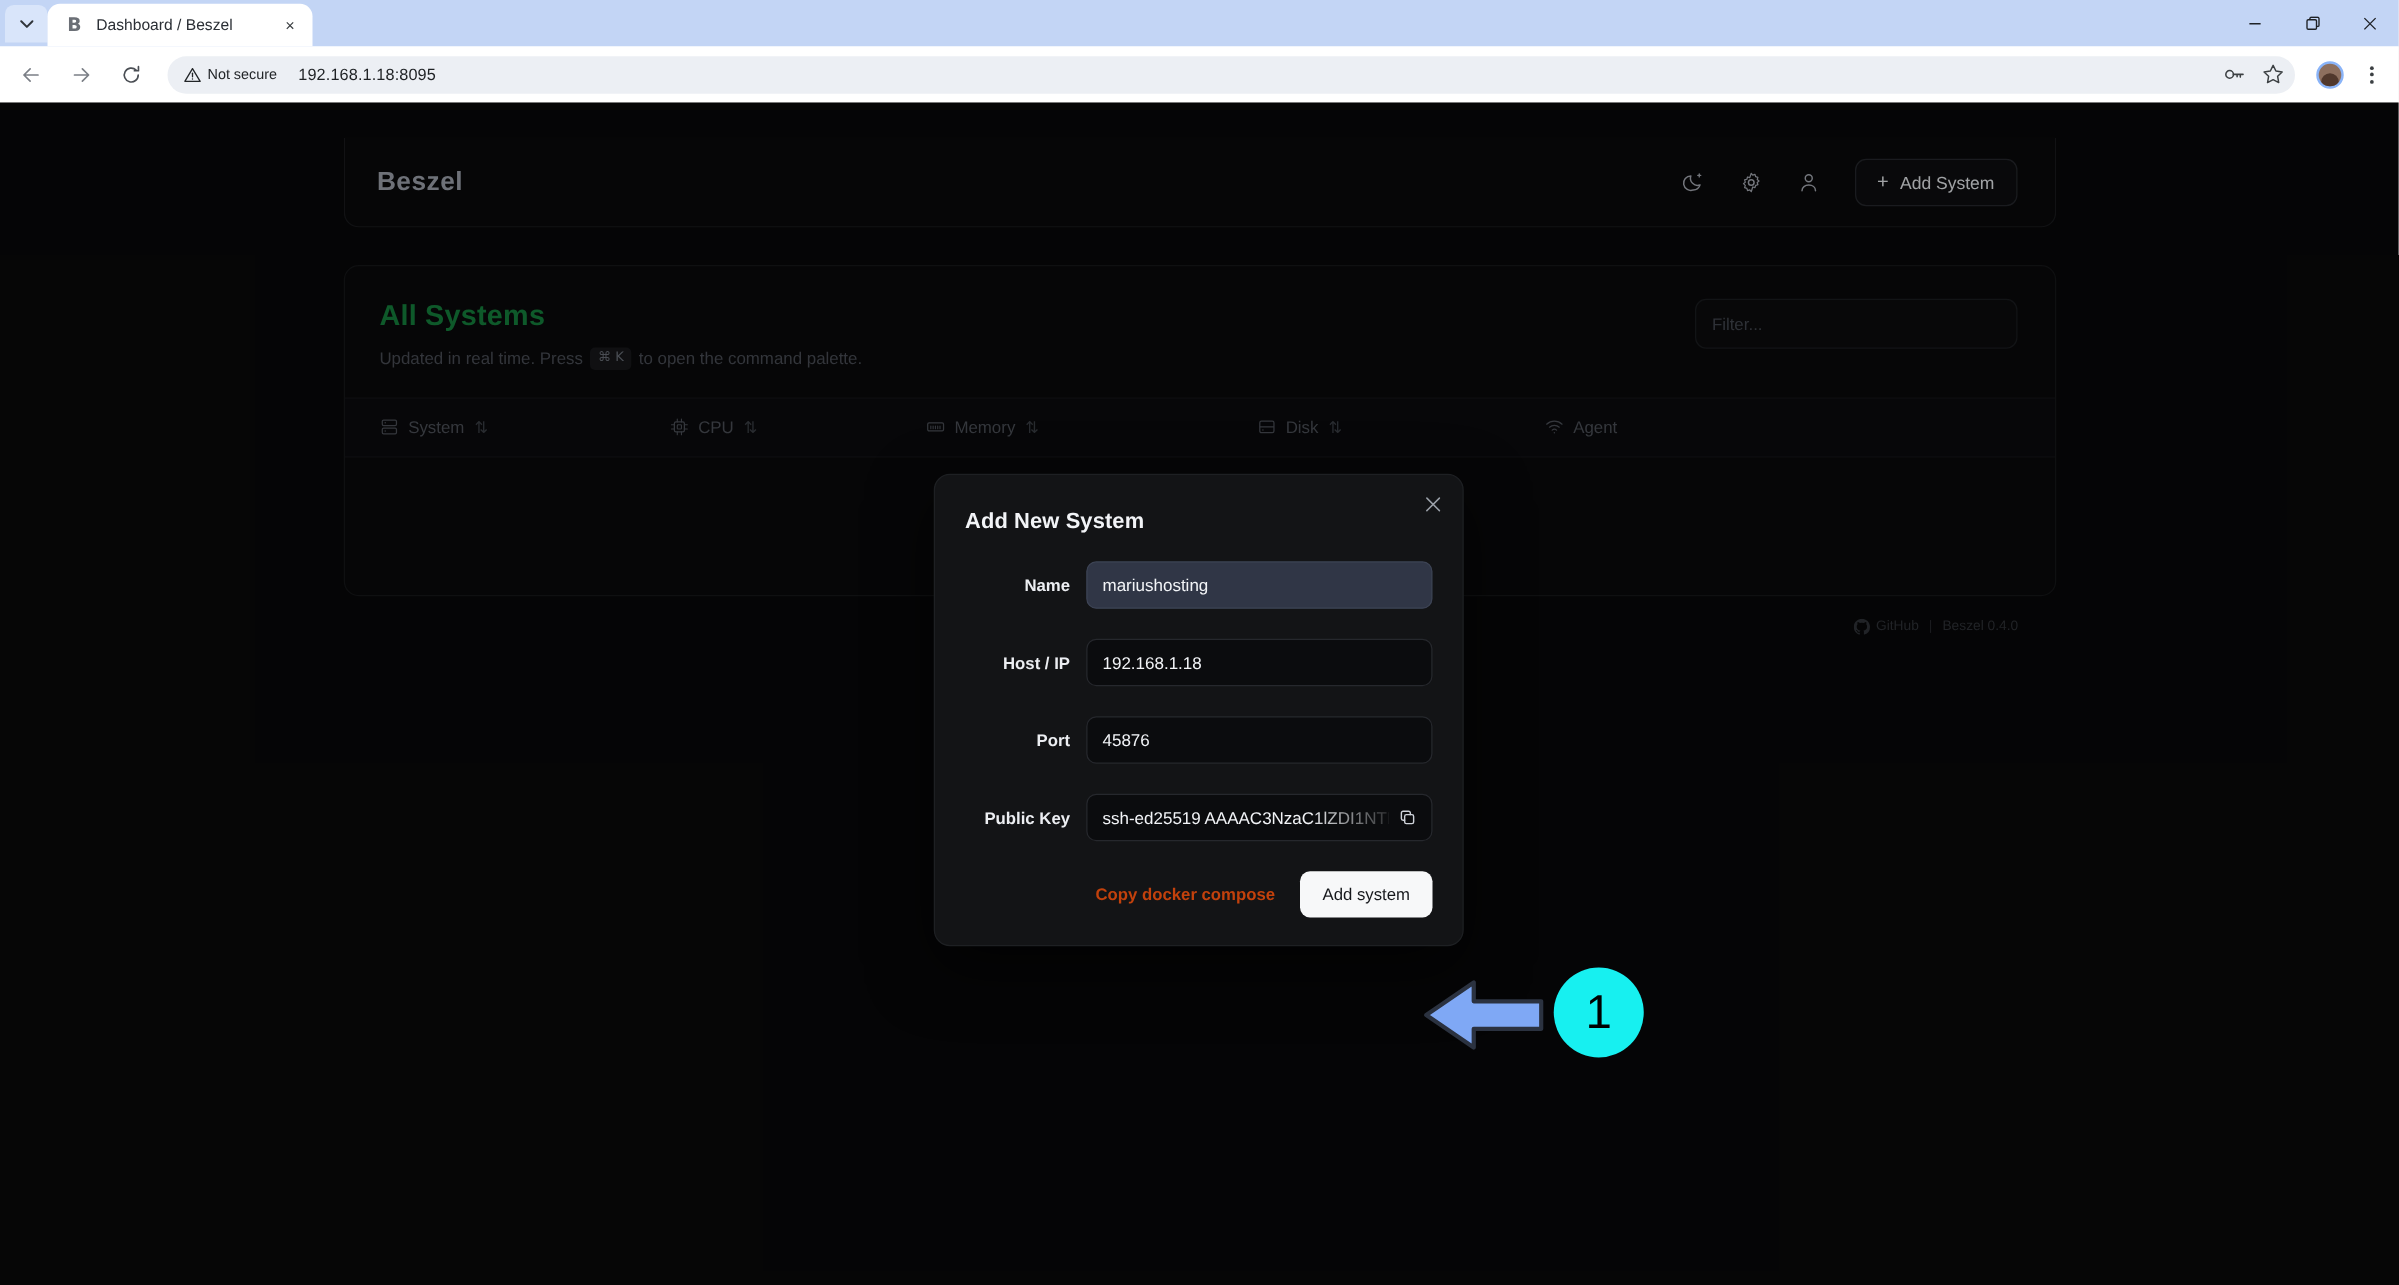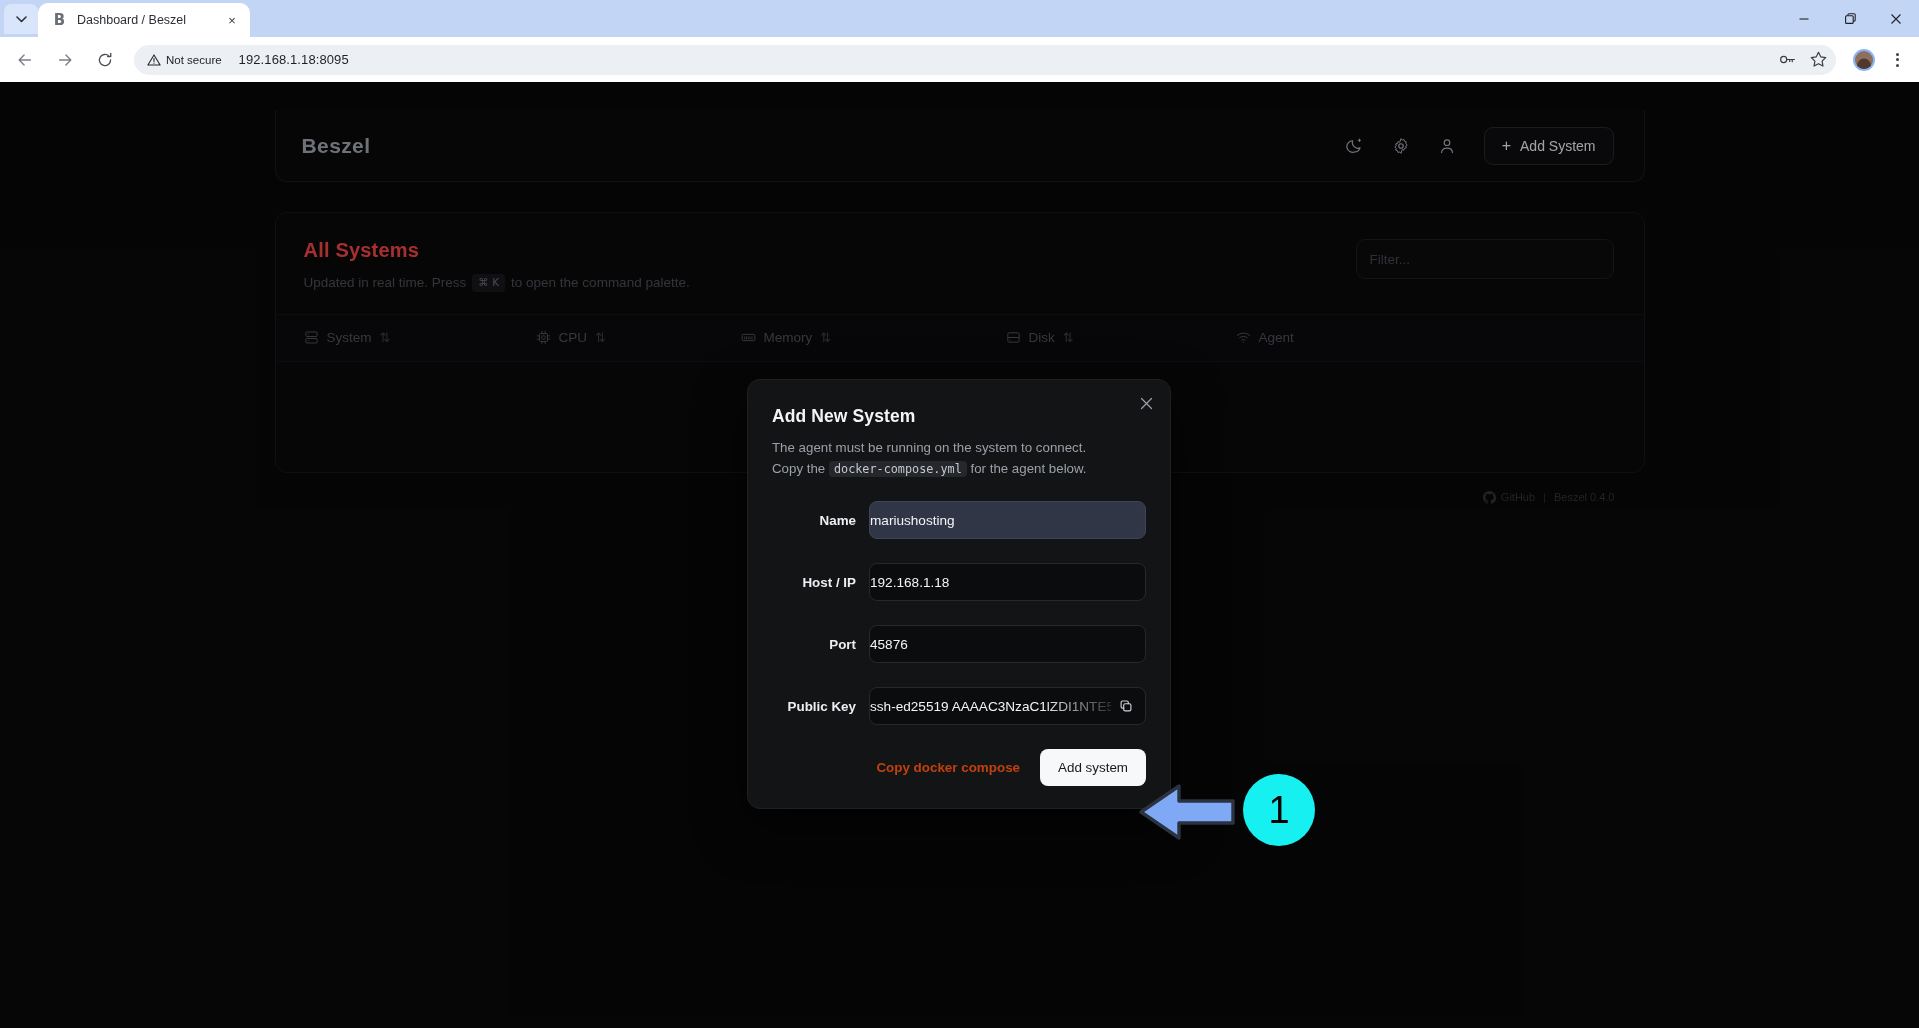--- a/index.html
+++ b/index.html
@@ -206,23 +206,23 @@
     background: #0a0a0b;
     overflow: hidden;
   }
   .card-top {
     padding: 26px 30px 22px 28px;
     display: flex;
     align-items: flex-start;
   }
   .card-heading { }
   .card-title {
-    font-size: 20px;
+    font-size: 23px;
     font-weight: 600;
-    color: #ef4444;
+    color: #15803d;
     letter-spacing: 0.2px;
   }
   .card-sub {
     margin-top: 12px;
     font-size: 13.5px;
     color: #494d55;
     display: flex;
     align-items: center;
     gap: 6px;
   }
@@ -350,21 +350,21 @@
     color: #eceef2;
   }
   .field {
     flex: 1;
     height: 38px;
     border-radius: 8px;
     background: #0b0c0e;
     border: 1px solid #26282d;
     color: #f2f4f7;
     font-size: 13.6px;
-    padding: 0 0;
+    padding: 0 12px;
     display: flex;
     align-items: center;
     position: relative;
     overflow: hidden;
     white-space: nowrap;
   }
   .field.focused {
     background: #303646;
     border-color: #3d4455;
   }
@@ -631,26 +631,20 @@
     </div>
 
     <div class="modal-overlay"></div>
     <div class="modal">
       <div class="modal-close">
         <svg width="13" height="13" viewBox="0 0 14 14">
           <path d="M1.6 1.6l10.8 10.8M12.4 1.6L1.6 12.4" stroke="currentColor" stroke-width="1.3" stroke-linecap="round"></path>
         </svg>
       </div>
       <div class="modal-title">Add New System</div>
-      <div class="modal-desc">
-        <span>The agent must be running on the system to connect.</span><br>
-        <span>Copy the</span>
-        <span class="code-chip">docker-compose.yml</span>
-        <span>for the agent below.</span>
-      </div>
 
       <div class="form">
         <div class="form-row">
           <div class="form-label">Name</div>
           <div class="field focused">mariushosting</div>
         </div>
         <div class="form-row">
           <div class="form-label">Host / IP</div>
           <div class="field">192.168.1.18</div>
         </div>

